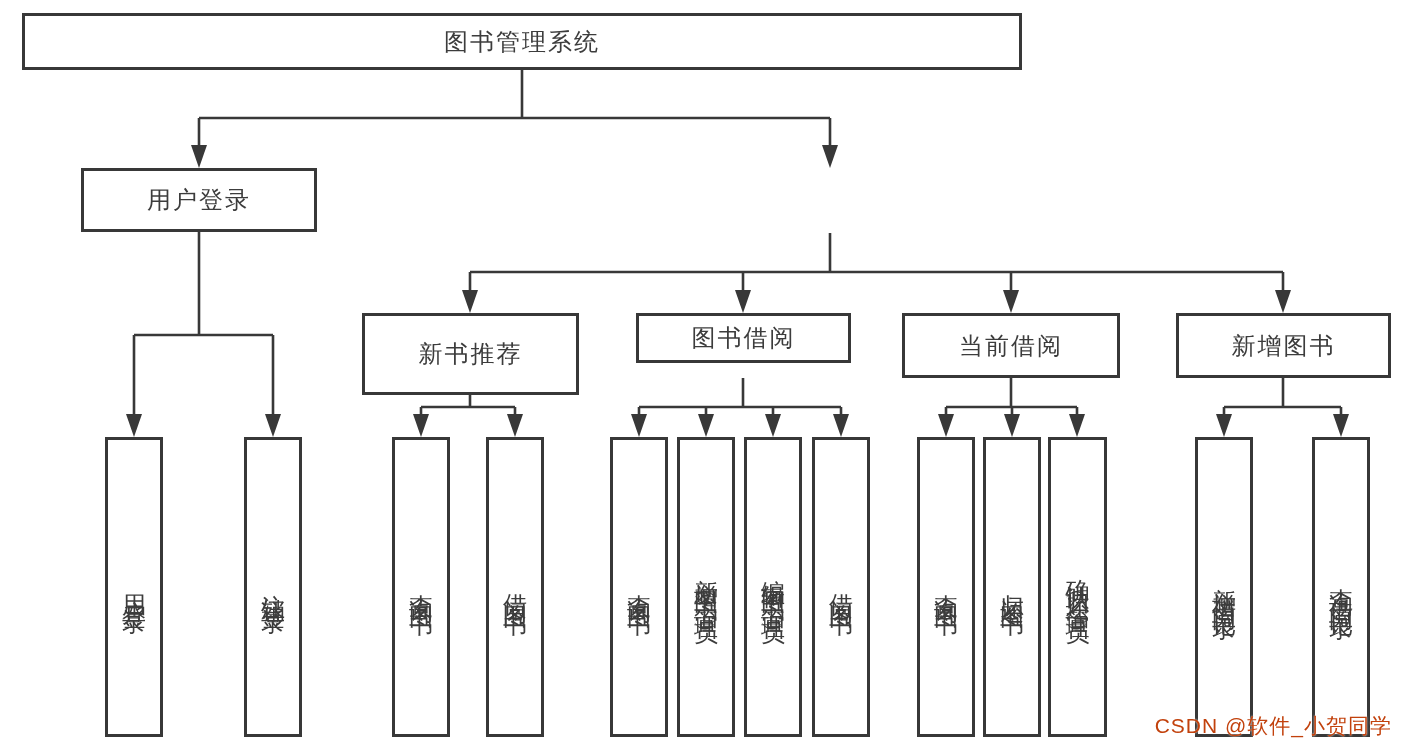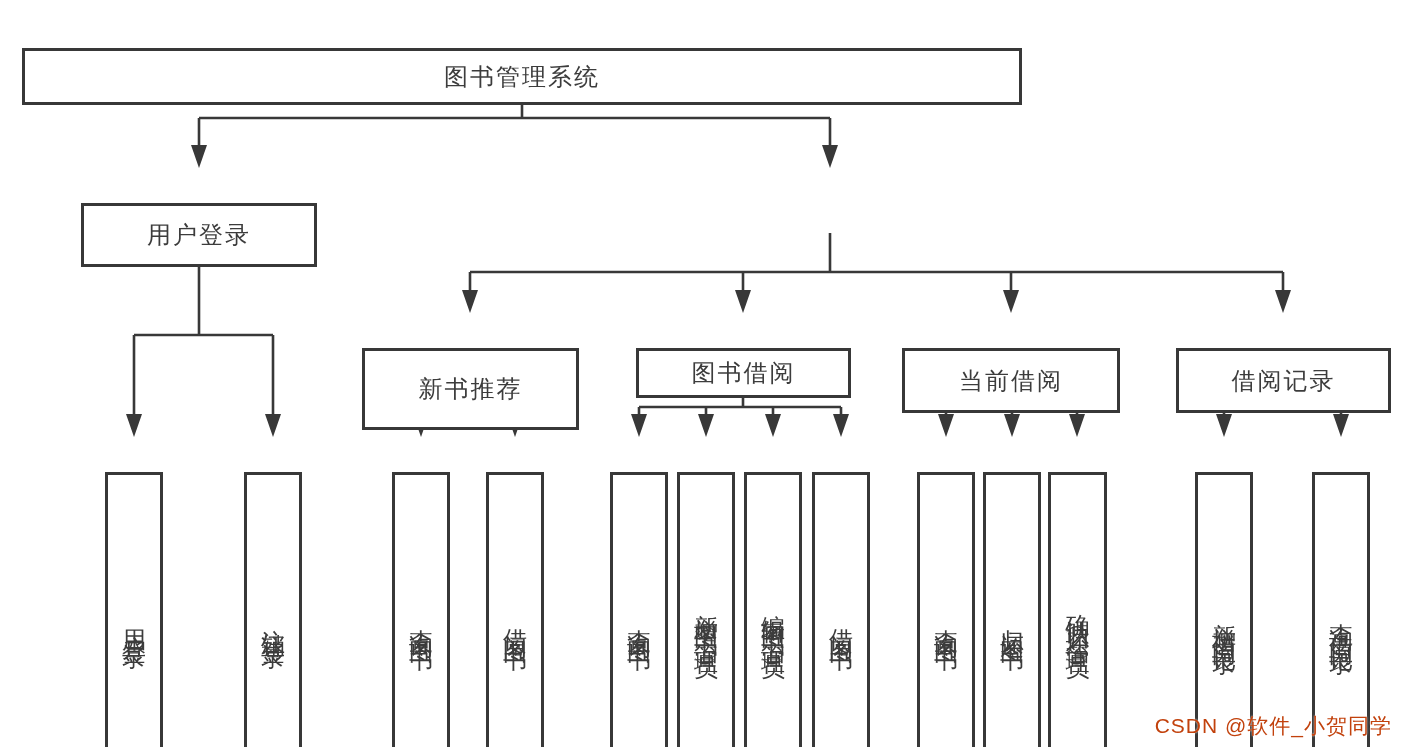--- a/index.html
+++ b/index.html
@@ -7,21 +7,21 @@
     position:relative;width:1405px;height:747px;background:#ffffff;
     font-family:"Liberation Sans","DejaVu Sans",sans-serif;color:#3c3c3c;
     overflow:hidden;
   }
   .connectors{position:absolute;left:0;top:0;width:1405px;height:747px;pointer-events:none;}
   .connectors path{stroke:#383838;stroke-width:2.6;fill:none;}
   .connectors polygon{fill:#383838;stroke:none;}
   .box{
     position:absolute;box-sizing:border-box;border:3px solid #383838;background:#ffffff;
     display:flex;align-items:center;justify-content:center;
-    font-size:24px;letter-spacing:2px;white-space:nowrap;margin-top:35px;
+    font-size:24px;letter-spacing:2px;white-space:nowrap;
   }
   .hbox{letter-spacing:2px;}
   .vbox{
     writing-mode:vertical-rl;text-orientation:mixed;
     letter-spacing:6px;font-size:24px;line-height:1;
   }
   .watermark{
     position:absolute;right:13px;bottom:7px;
     font-size:21px;letter-spacing:1px;color:#c2410c;
     text-shadow:0 0 2px #ffffff;z-index:5;
@@ -82,21 +82,21 @@
     </g>
   </svg>
 
   <div class="box hbox" style="left:22px;top:13px;width:1000px;height:57px">图书管理系统</div>
 
   <div class="box hbox" style="left:81px;top:168px;width:236px;height:64px">用户登录</div>
 
   <div class="box hbox" style="left:362px;top:313px;width:217px;height:82px">新书推荐</div>
   <div class="box hbox" style="left:636px;top:313px;width:215px;height:50px">图书借阅</div>
   <div class="box hbox" style="left:902px;top:313px;width:218px;height:65px">当前借阅</div>
-  <div class="box hbox" style="left:1176px;top:313px;width:215px;height:65px">借阅记录</div>
+  <div class="box hbox" style="left:1176px;top:313px;width:215px;height:65px">新增图书</div>
 
   <div class="box vbox" style="left:105px;top:437px;width:58px;height:300px">用户登录</div>
   <div class="box vbox" style="left:244px;top:437px;width:58px;height:300px">注销登录</div>
 
   <div class="box vbox" style="left:392px;top:437px;width:58px;height:300px">查询图书</div>
   <div class="box vbox" style="left:486px;top:437px;width:58px;height:300px">借阅图书</div>
 
   <div class="box vbox" style="left:610px;top:437px;width:58px;height:300px">查询图书</div>
   <div class="box vbox" style="left:677px;top:437px;width:58px;height:300px">新增图书（管理员）</div>
   <div class="box vbox" style="left:744px;top:437px;width:58px;height:300px">编辑图书（管理员）</div>

